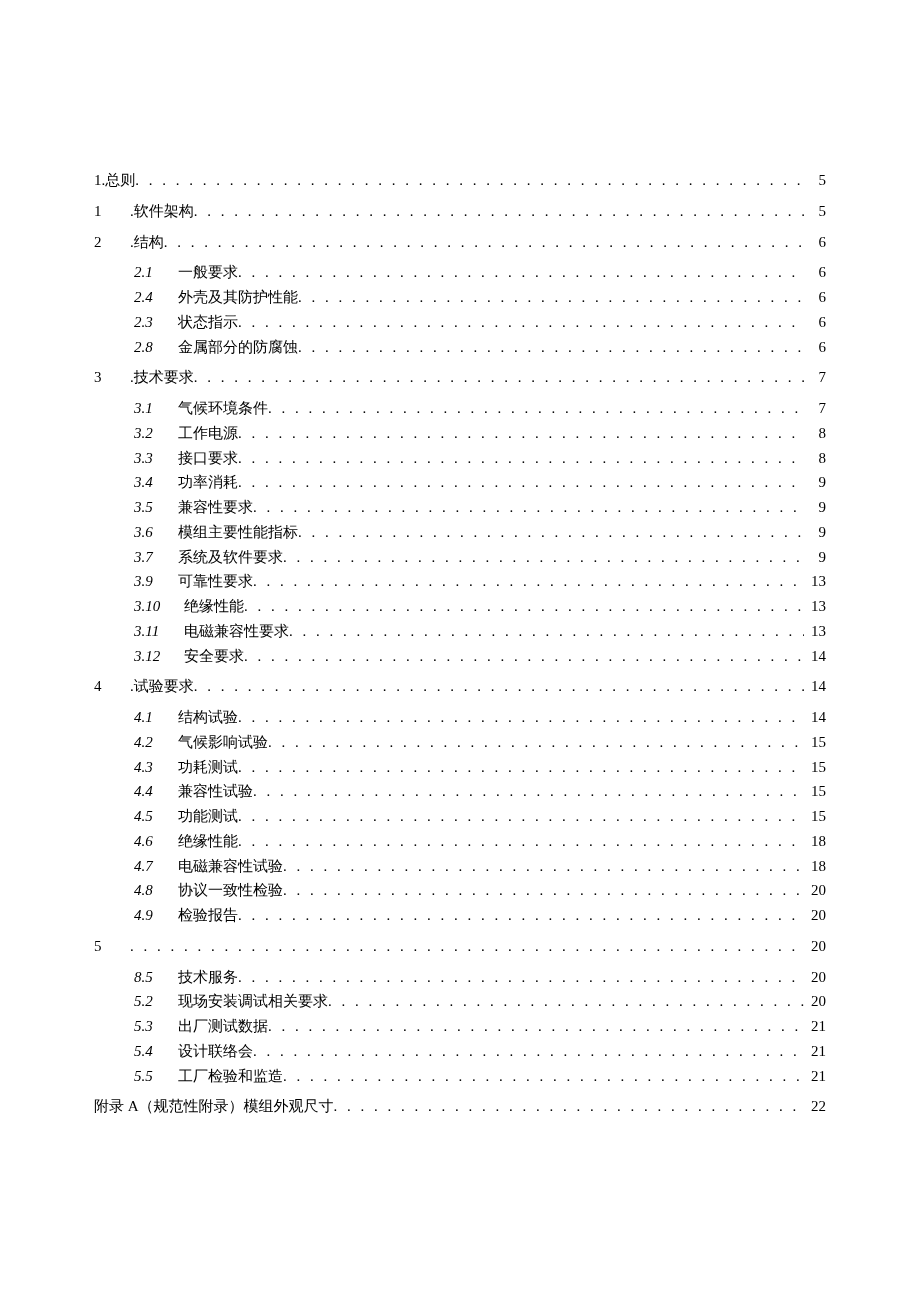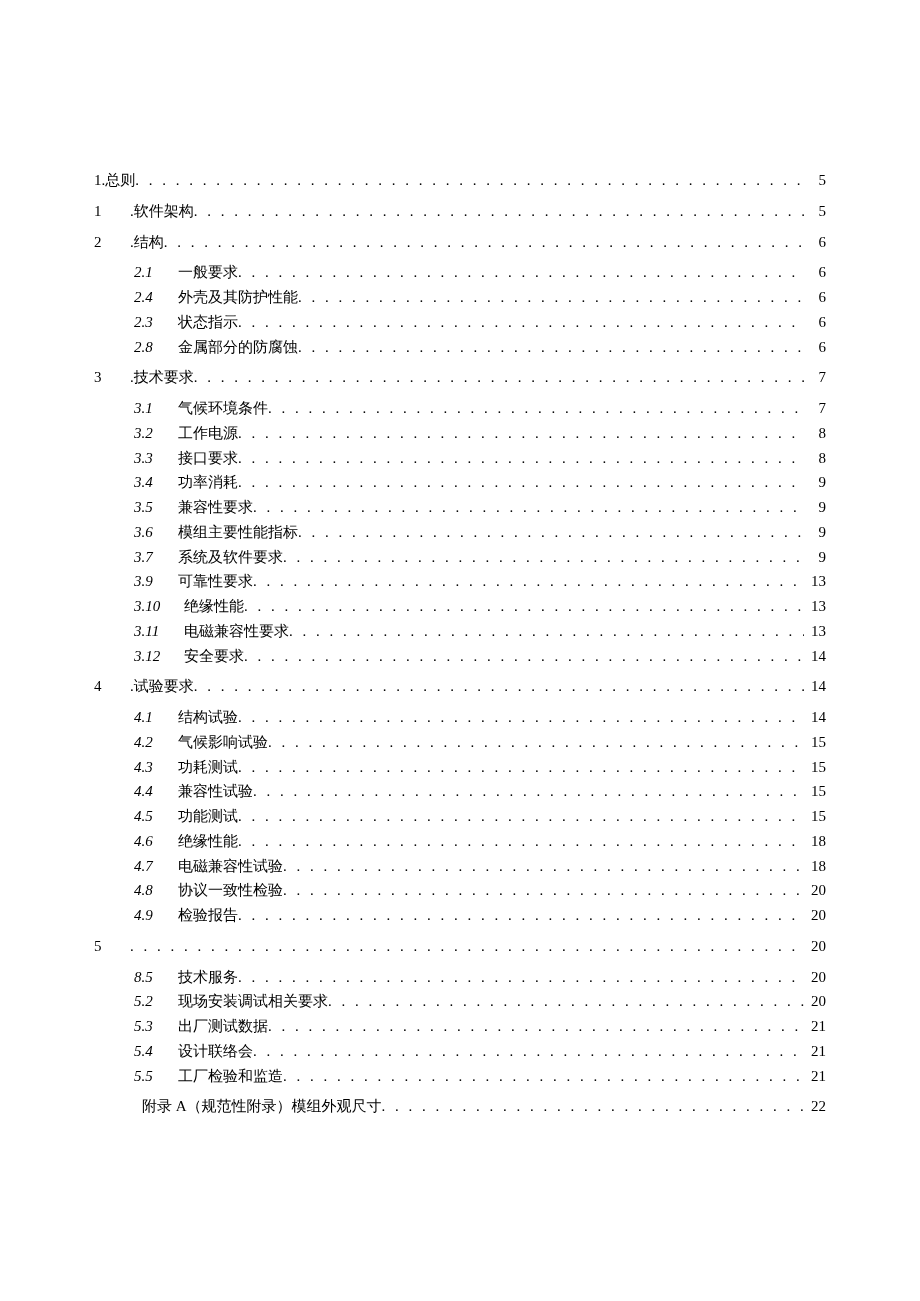--- a/index.html
+++ b/index.html
@@ -46,21 +46,21 @@
       color: #000;
     }
     .toc-dots::after {
       content: ". . . . . . . . . . . . . . . . . . . . . . . . . . . . . . . . . . . . . . . . . . . . . . . . . . . . . . . . . . . . . . . . . . . . . . . . . . . . . . . . . . . . . . . . . . . . . . . . . . . . . . . . . . . . . . . . . . . . . . . . . . . . . . . . . . . . . . . . . . . . . . . . . . . . . .";
     }
     .toc-page {
       min-width: 22px;
       text-align: right;
     }
     .toc-title { white-space: nowrap; }
-    .appendix { margin-top: 6px; margin-left: 48px; }
+    .appendix { margin-top: 6px; }
   </style>
 </head>
 <body>
 
 <div>
 
   <div class="toc-entry toc-level1">
     <span class="toc-title"><span>1.</span><span>总则</span></span>
     <span class="toc-dots"></span>
     <span class="toc-page">5</span>

